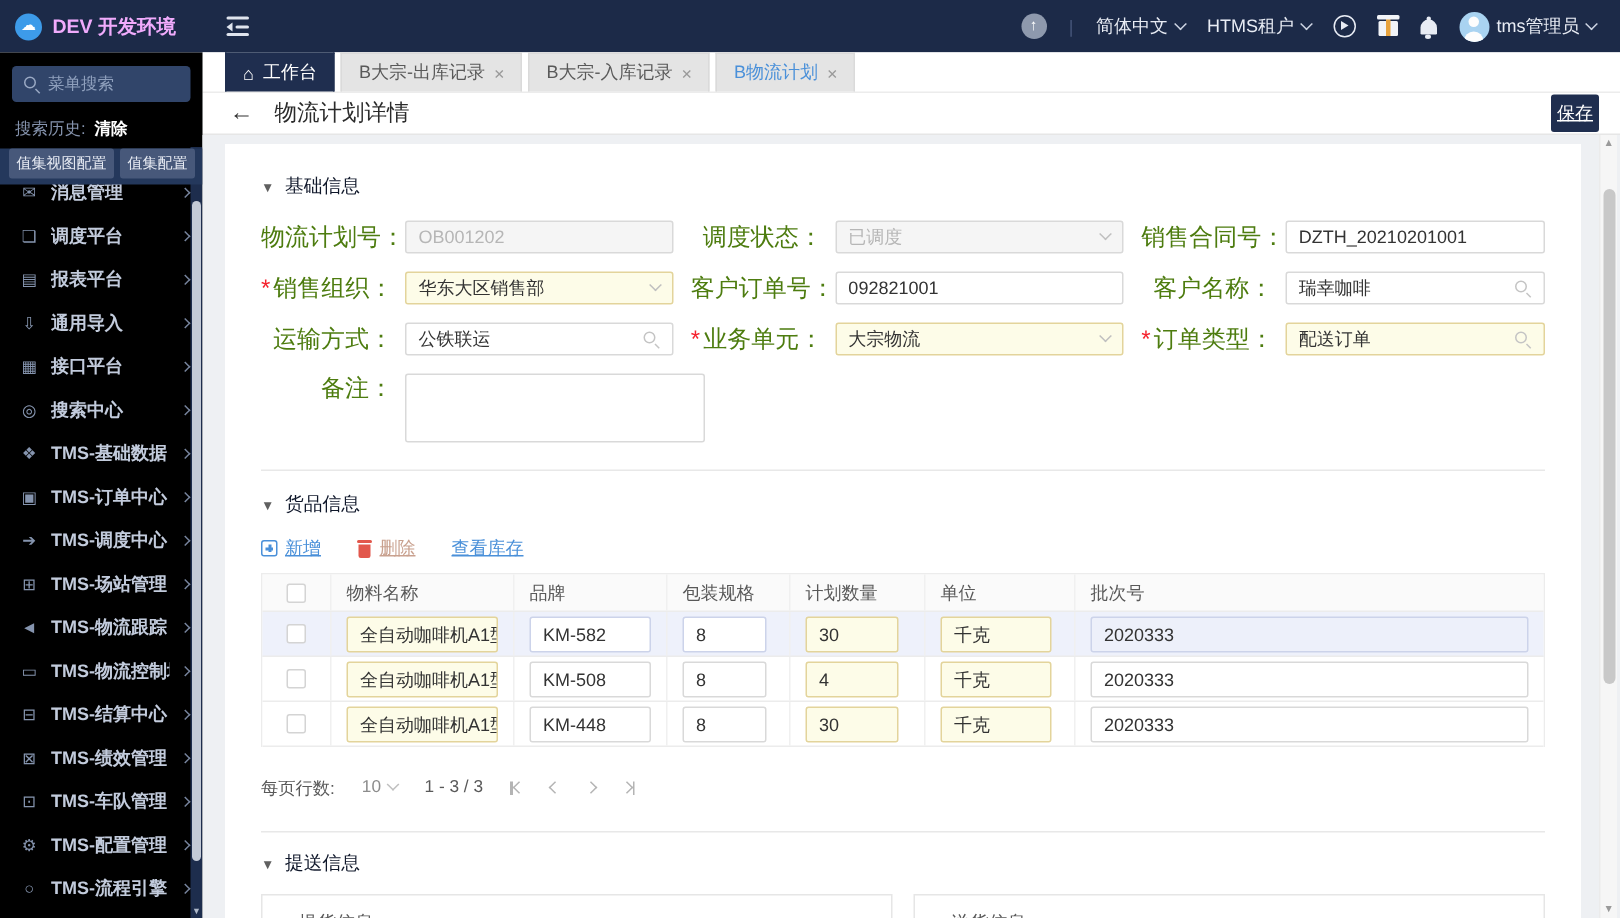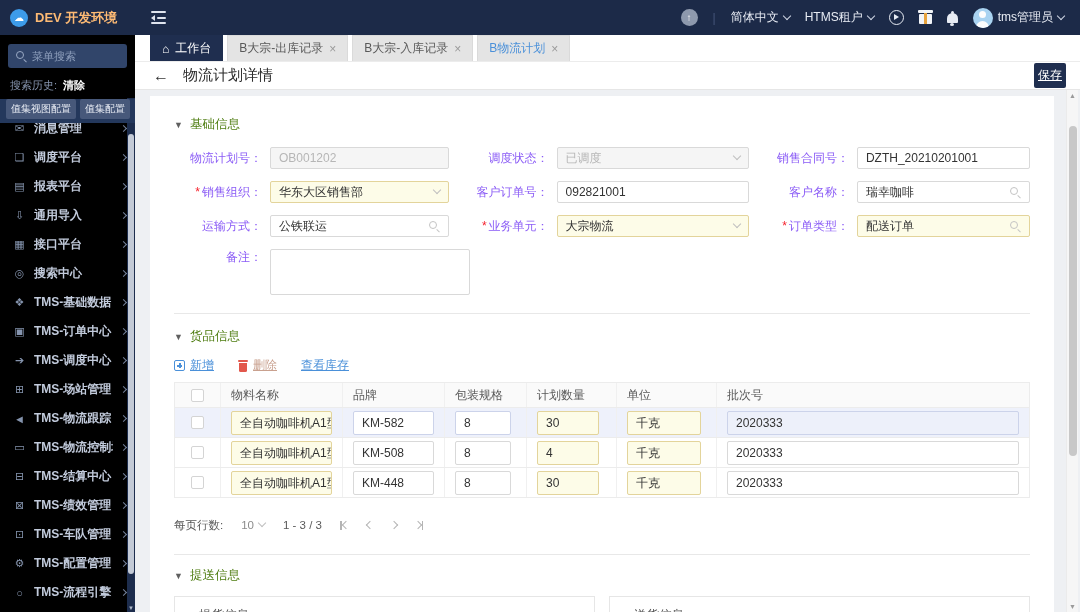--- a/index.html
+++ b/index.html
@@ -4,21 +4,21 @@
 <style>
   * { margin:0; padding:0; box-sizing:border-box; }
   html,body { width:1080px; height:612px; overflow:hidden; background:#eef0f3;
     font-family:"Liberation Sans","DejaVu Sans",sans-serif; font-size:12px; color:#333; }
 
   
   .topbar { height:35px; background:#1c2a48; display:flex; align-items:center; color:#e8ecf4; }
   .brand { width:135px; display:flex; align-items:center; gap:7px; padding-left:10px; flex:0 0 135px; }
   .brand-logo { width:18px; height:18px; border-radius:50%; background:#3d9be9; color:#fff;
     font-size:10px; display:flex; align-items:center; justify-content:center; }
-  .brand-name { font-size:13px; font-weight:bold; color:#fdba74; white-space:nowrap;text-align:center; }
+  .brand-name { font-size:13px; font-weight:bold; color:#f0abfc; white-space:nowrap;text-align:center; }
   .mf { width:15px; height:13px; position:relative; margin-left:16px; cursor:pointer; }
   .mf i { position:absolute; height:2px; background:#dfe4ee; border-radius:1px; }
   .mf .b1 { left:0; right:0; top:0; }
   .mf .b2 { left:6px; right:0; top:5.5px; }
   .mf .b3 { left:0; right:0; top:11px; }
   .mf::before { content:""; position:absolute; left:0; top:4px;
     border-right:4px solid #dfe4ee; border-top:3px solid transparent; border-bottom:3px solid transparent; }
   .top-right { margin-left:auto; display:flex; align-items:center; gap:15px; padding-right:16px; }
   .cloudc { width:17px; height:17px; border-radius:50%; background:#8e99ad; color:#fff; font-size:10px;
     display:flex; align-items:center; justify-content:center; }
@@ -83,27 +83,27 @@
   .scroll-area { flex:1; background:#eef0f3; position:relative; padding:6px 26px 0 15px; overflow:hidden; }
   .card { background:#fff; height:700px; padding:0 24px; }
 
   .pg-scroll { position:absolute; right:2px; top:0; bottom:0; width:12px; background:#f6f6f6; border-left:1px solid #ebebeb; }
   .pg-thumb { position:absolute; left:1.5px; width:8px; top:36px; height:330px; background:#c8c8c8; border-radius:4px; }
   .pg-arrow { position:absolute; left:0; right:0; text-align:center; font-size:7px; color:#9a9a9a; }
 
   
   .sec-head { display:flex; align-items:center; gap:7px; }
   .tri { font-size:9px; color:#606060; }
-  .sec-title { font-size:12.5px; color:#4d7c0f; }
+  .sec-title { font-size:12.5px; color:#0f172a; }
   .sec1 { padding-top:20px; }
   .divider { height:1px; background:#e8e8e8; margin-top:18px; }
 
   .form-grid { display:grid; grid-template-columns:1fr 1.05fr 0.98fr; column-gap:12px; row-gap:12px; margin-top:14px; }
   .field { display:flex; align-items:center; }
-  .flabel { width:88px; flex:0 0 88px; text-align:right; color:#8b5cf6; font-size:12px; margin-right:8px; white-space:nowrap; }
+  .flabel { width:88px; flex:0 0 88px; text-align:right; color:#4d7c0f; font-size:16px; margin-right:8px; white-space:nowrap; }
   .flabel::after { content:"\FF1A"; }
   .flabel.req::before { content:"*"; color:#f5222d; margin-right:2px; }
   .ctl { flex:1; height:22px; border:1px solid #d9d9d9; border-radius:2px; background:#fff;
     display:flex; align-items:center; padding:0 8px; font-size:12px; color:#333; gap:6px; }
   .ctl .val { flex:1; white-space:nowrap; overflow:hidden; }
   .ctl.disabled { background:#f5f5f5; color:#b6b6b6; }
   .ctl.disabled .val { color:#b6b6b6; }
   .ctl.yellow { background:#fdfce8; border-color:#e3d49b; }
   .sgg { position:relative; width:12px; height:12px; flex:0 0 12px; }
   .sgg::before { content:""; position:absolute; left:1px; top:1px; width:6px; height:6px; border:1.2px solid #c4c4c4; border-radius:50%; }

